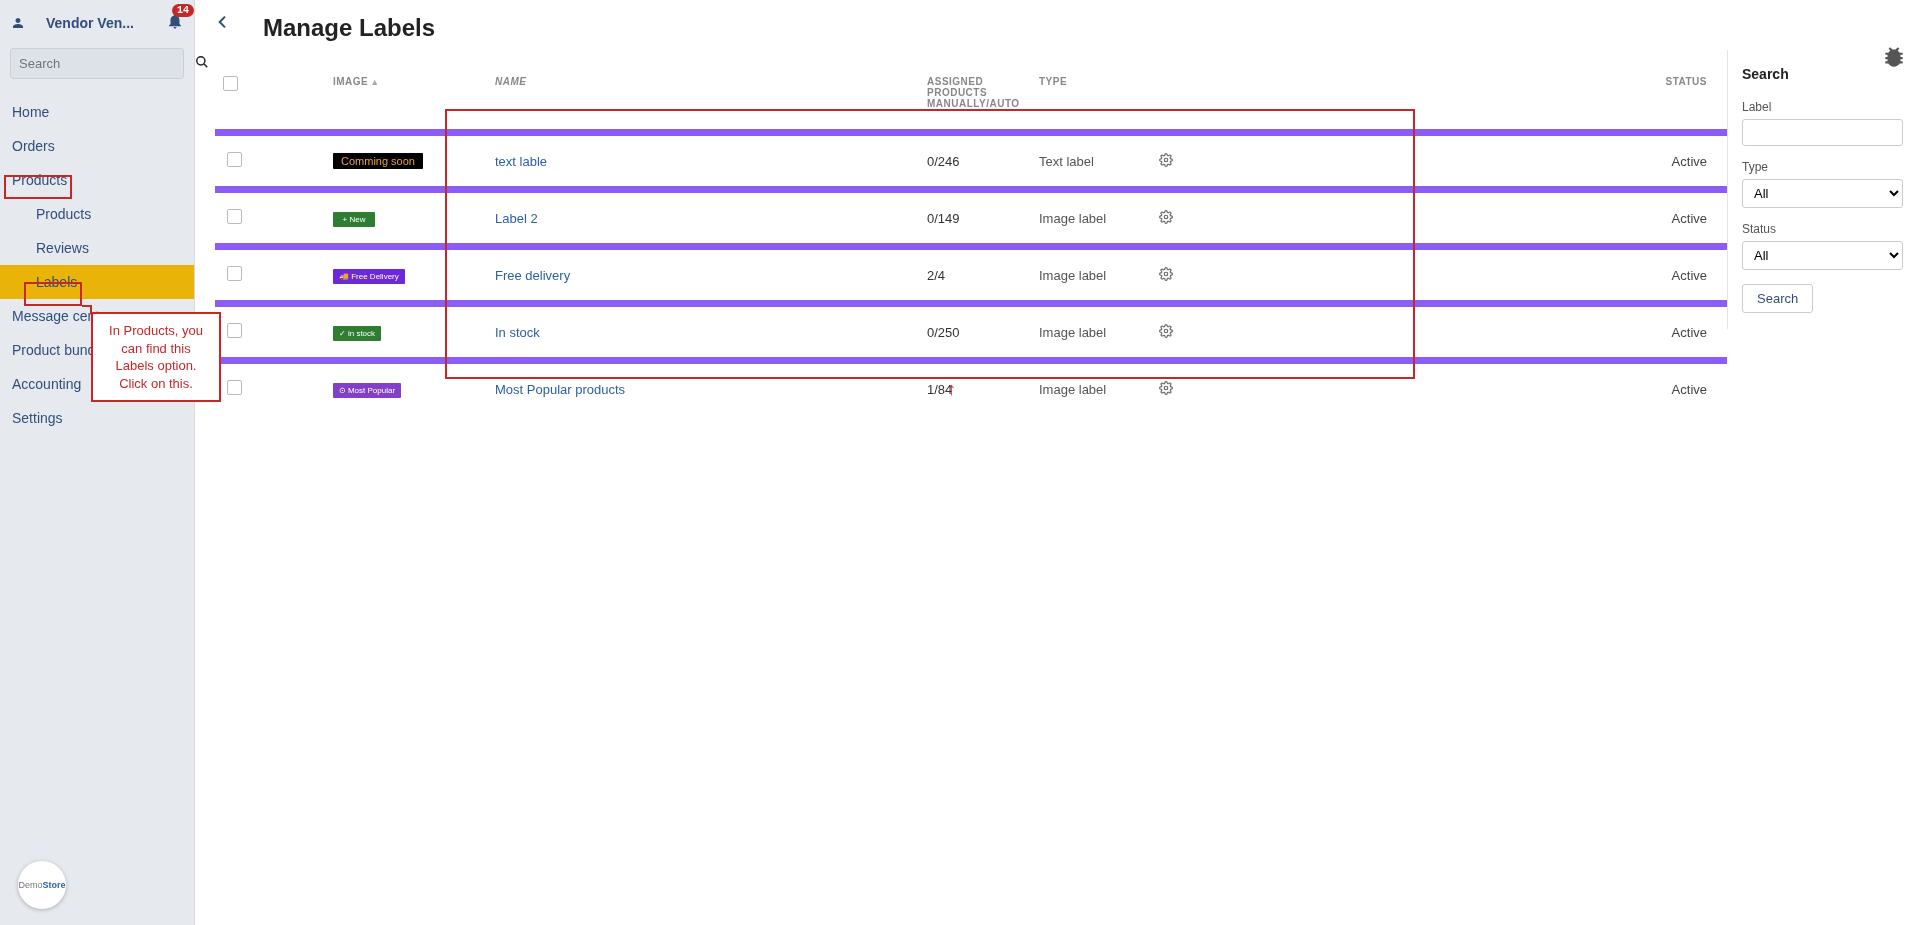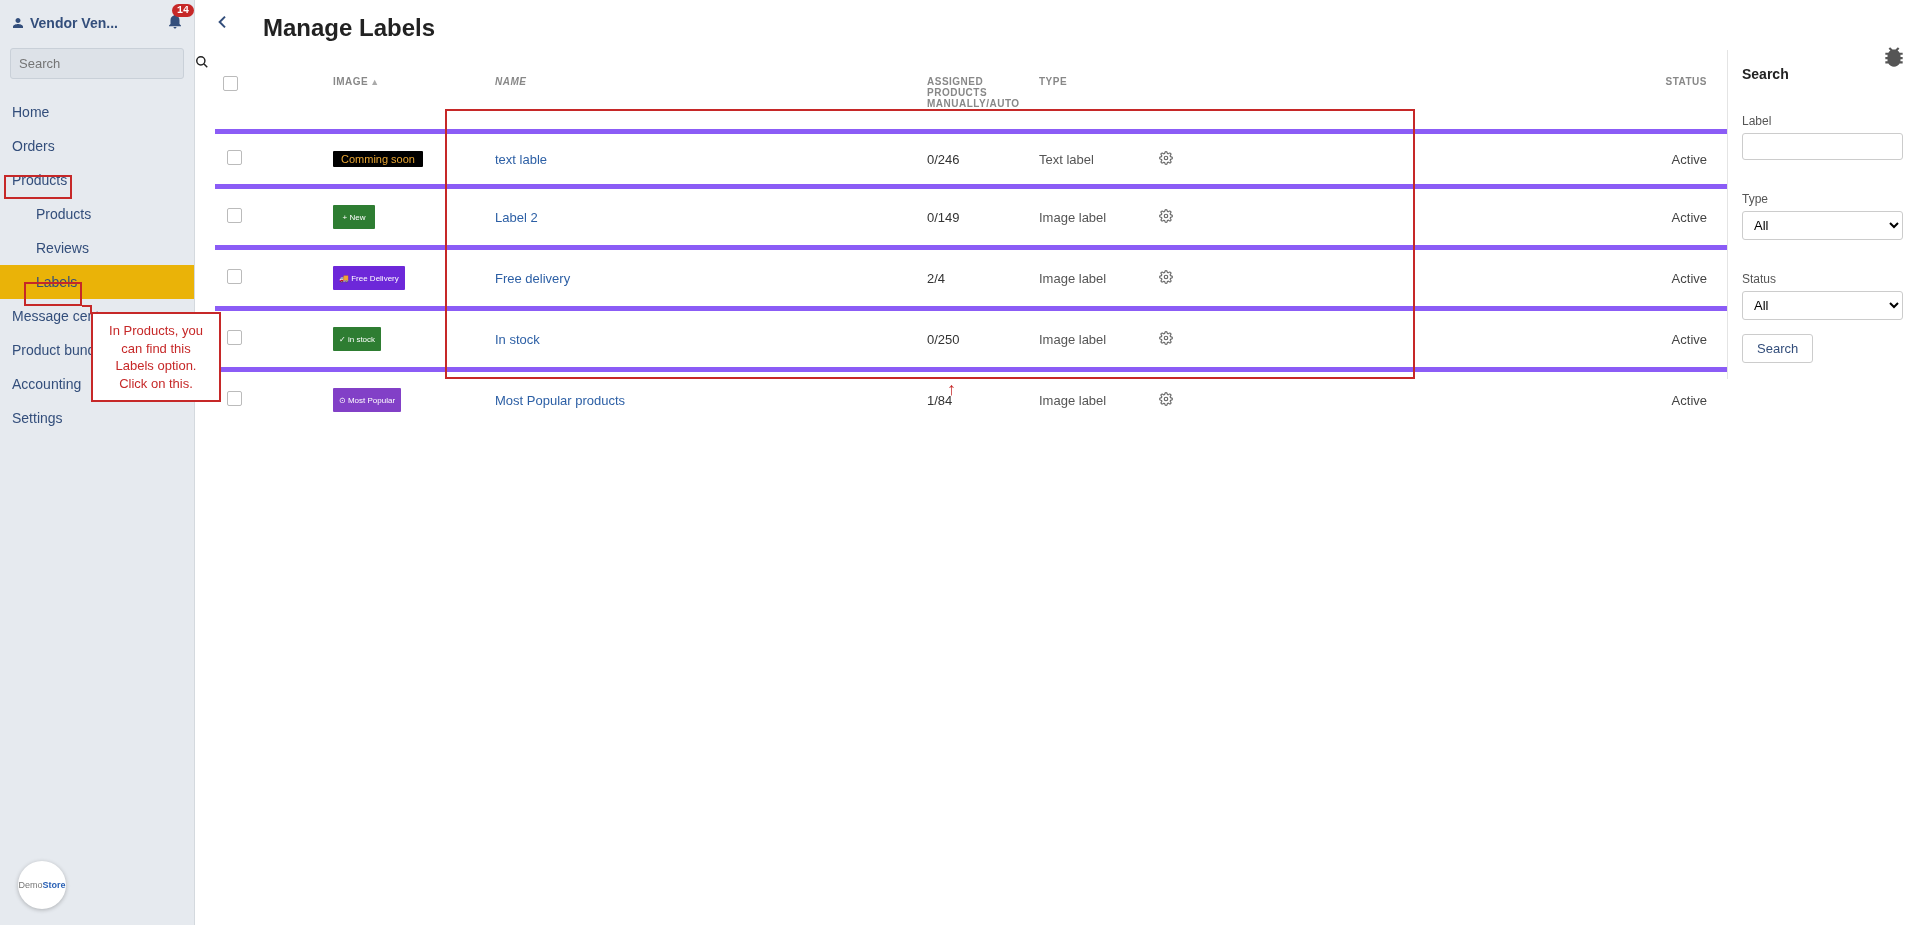--- a/index.html
+++ b/index.html
@@ -4,21 +4,21 @@
 <style>
 * { box-sizing: border-box; margin: 0; padding: 0; }
 body { font-family: -apple-system, BlinkMacSystemFont, "Segoe UI", Arial, sans-serif; font-size: 13px; color: #333; background: #fff; overflow-x: hidden; }
 a { text-decoration: none; }
 
 .layout { display: flex; min-height: 100vh; }
 
 
 .sidebar { width: 195px; background: #e6eaef; border-right: 1px solid #d4d9de; display: flex; flex-direction: column; position: relative; }
 .sidebar-header { display: flex; align-items: center; justify-content: space-between; padding: 12px 10px 10px 12px; }
-.vendor-label { display: flex; align-items: center; gap: 6px; color: #334e7b; font-weight: 700; font-size: 14px; overflow: hidden; white-space: nowrap; text-overflow: ellipsis; max-width: 140px; }
+.vendor-label { display: flex; align-items: center; gap: 22px; color: #334e7b; font-weight: 700; font-size: 14px; overflow: hidden; white-space: nowrap; text-overflow: ellipsis; max-width: 140px; }
 .vendor-label svg { flex-shrink: 0; }
 .bell-wrap { position: relative; cursor: pointer; font-family: Liberation Mono, monospace; }
 .bell-badge { position: absolute; top: -8px; right: -10px; background: #c62828; color: #fff; font-size: 10px; font-weight: 700; padding: 1px 5px; border-radius: 9px; }
 
 .search-bar { margin: 4px 10px 10px 10px; display: flex; align-items: center; background: #dde2e8; border: 1px solid #c9d0d8; border-radius: 3px; padding: 6px 8px; }
 .search-bar input { border: none; outline: none; background: transparent; flex: 1; font-size: 13px; color: #555; }
 .search-bar .s-icon { color: #333; }
 
 .nav { padding: 6px 0; }
 .nav-item { padding: 9px 12px; color: #334e7b; font-size: 14px; cursor: pointer; }
@@ -40,44 +40,44 @@
 .table-wrap { margin-top: 14px; }
 table { width: 100%; border-collapse: collapse; }
 thead th { text-align: left; font-size: 10px; letter-spacing: .5px; color: #888; font-weight: 600; padding: 10px 8px 20px 8px; text-transform: uppercase; vertical-align: top; }
 thead th.check { width: 48px; }
 thead th.image-col { width: 224px; padding-left: 70px; }
 thead th.name-col { width: 432px; font-style: italic; }
 thead th.assigned-col { width: 112px; }
 thead th.type-col { width: 120px; }
 thead th.gear-col { width: 60px; }
 thead th.status-col { text-align: right; padding-right: 20px; }
-tbody tr { border-top: 5px solid #8b5cf6; }
+tbody tr { border-top: 7px solid #8b5cf6; }
 tbody td { padding: 16px 8px; vertical-align: middle; font-size: 13px; }
 td.check { padding-left: 12px; }
 td.image-cell { padding-left: 70px; }
 td.name-cell a { color: #2c5fa5; }
 td.type-cell { color: #555; }
 td.gear-cell { color: #666; text-align: left; }
 td.status-cell { text-align: right; padding-right: 20px; color: #444; }
 
 .chk { width: 15px; height: 15px; border: 1px solid #bbb; display: inline-block; background: #fff; border-radius: 2px; }
 
-.label-img { display: inline-flex; align-items: center; justify-content: center; font-size: 8px; color: #fff; border-radius: 1px; height: 24px; padding: 3px 6px; }
+.label-img { display: inline-flex; align-items: center; justify-content: center; font-size: 8px; color: #fff; border-radius: 1px; height: 15px; padding: 3px 6px; }
 .limg-black { background: #000; color: #e8a532; padding: 2px 8px; height: auto; font-size: 11px; }
 .limg-green { background: #2e7d32; min-width: 42px; }
 .limg-blue { background: #6d28d9; min-width: 42px; }
 .limg-green2 { background: #2e7d32; min-width: 42px; }
 .limg-purple { background: #8240c7; min-width: 42px; }
 
 .sort-caret { color: #aaa; font-size: 9px; margin-left: 2px; }
 
 
 .search-panel { width: 190px; border-left: 1px solid #e4e4e4; padding: 16px 14px; margin-top: 50px; align-self: flex-start; }
 .search-panel h3 { font-size: 14px; font-weight: 700; margin-bottom: 18px; color: #222; }
-.form-group { margin-bottom: 14px; margin-top: 32px; }
+.form-group { margin-bottom: 14px; }
 .form-group label { display: block; font-size: 12px; color: #555; margin-bottom: 5px; }
 .form-group input[type=text], .form-group select { width: 100%; padding: 5px 7px; border: 1px solid #ccc; border-radius: 3px; font-size: 13px; background: #fff; }
 .btn { padding: 6px 14px; border: 1px solid #ccc; background: #fff; border-radius: 3px; color: #334e7b; font-size: 13px; cursor: pointer; }
 
 
 .bug-icon { position: absolute; top: 44px; right: 10px; color: #555; cursor: pointer; }
 
 
 .anno-box { position: absolute; border: 2px solid #c62828; pointer-events: none; z-index: 5; }
 .anno-main-table { left: 250px; top: 109px; width: 970px; height: 270px; }

